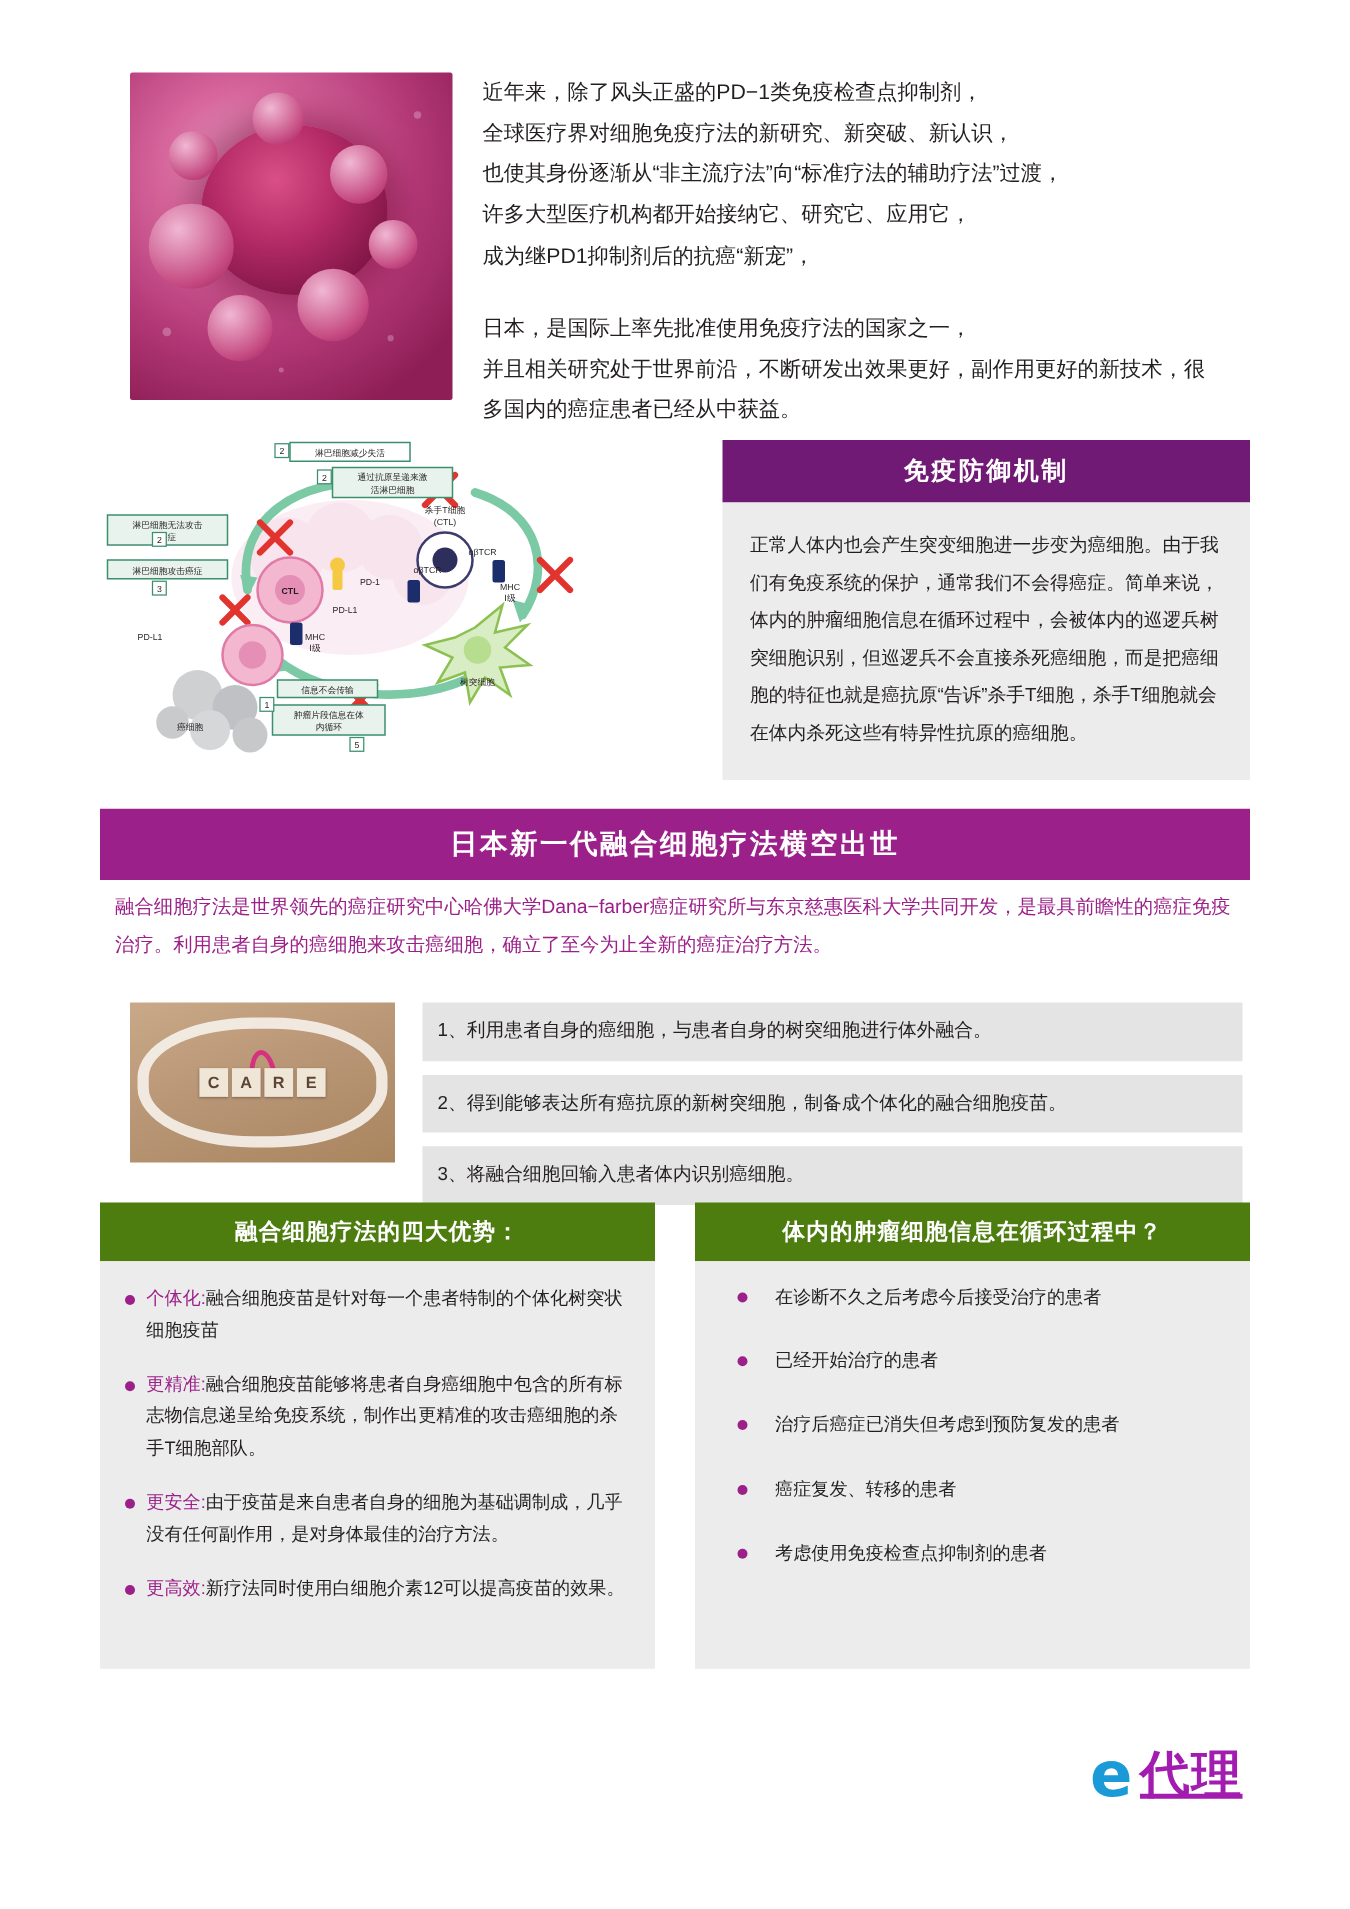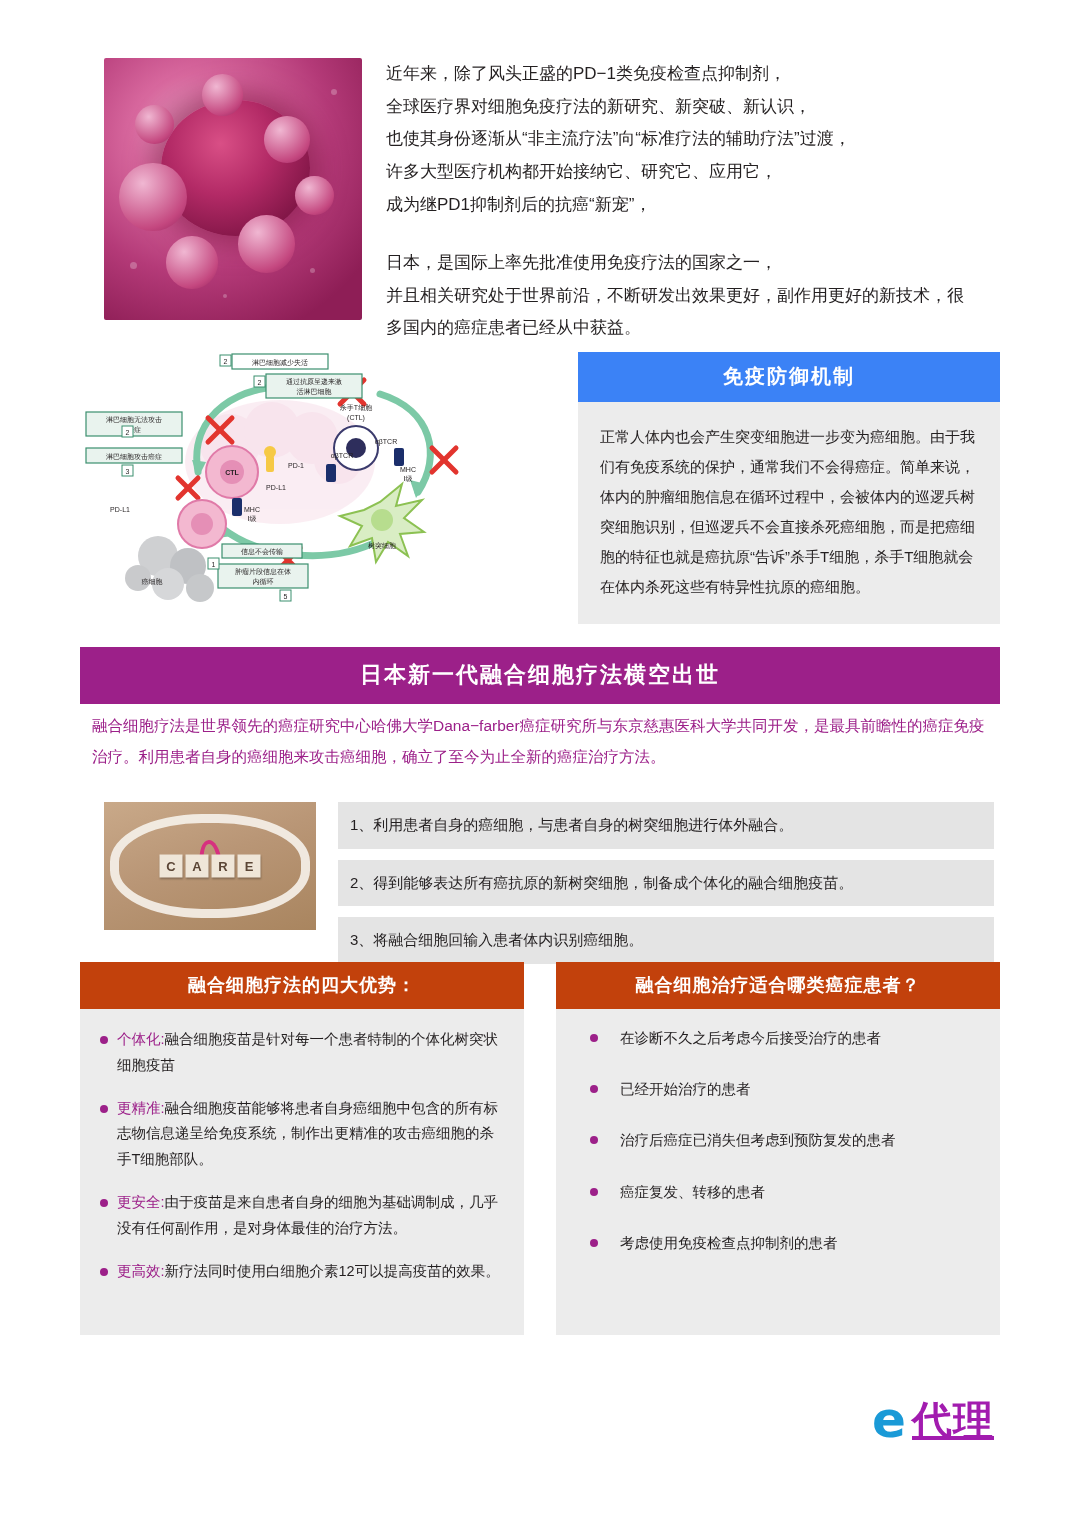--- a/index.html
+++ b/index.html
@@ -87,21 +87,21 @@
     position: relative;
   }
   .diag-svg { width: 470px; height: 268px; display: block; }
 
   .mech-panel {
     margin-left: 28px;
     flex: 1 1 auto;
     width: 420px;
   }
   .mech-header {
-    background: #3b82f6;
+    background: #701a75;
     color: #ffffff;
     text-align: center;
     font-size: 20px;
     font-weight: bold;
     letter-spacing: 2px;
     padding: 11px 0 12px;
   }
   .mech-body {
     background: #ececec;
     padding: 20px 22px 22px;
@@ -213,21 +213,21 @@
     width: 920px;
     display: flex;
     gap: 32px;
     align-items: flex-start;
   }
   .panel {
     flex: 1 1 0;
     min-width: 0;
   }
   .panel-header {
-    background: #c2410c;
+    background: #4d7c0f;
     color: #ffffff;
     text-align: center;
     font-size: 18px;
     font-weight: bold;
     letter-spacing: 1px;
     padding: 11px 1px 12px;
   }
   .panel-body {
     background: #ececec;
     padding: 18px 20px 20px;
@@ -512,21 +512,21 @@
           <span class="adv-text"><span class="hl">更安全:</span><span>由于疫苗是来自患者自身的细胞为基础调制成，几乎没有任何副作用，是对身体最佳的治疗方法。</span></span>
         </div>
         <div class="adv-item">
           <span class="bullet"></span>
           <span class="adv-text"><span class="hl">更高效:</span><span>新疗法同时使用白细胞介素12可以提高疫苗的效果。</span></span>
         </div>
       </div>
     </div>
 
     <div class="panel panel-right">
-      <div class="panel-header">融合细胞治疗适合哪类癌症患者？</div>
+      <div class="panel-header">体内的肿瘤细胞信息在循环过程中？</div>
       <div class="panel-body">
         <div class="pat-item">
           <span class="pat-bullet"></span>
           <span>在诊断不久之后考虑今后接受治疗的患者</span>
         </div>
         <div class="pat-item">
           <span class="pat-bullet"></span>
           <span>已经开始治疗的患者</span>
         </div>
         <div class="pat-item">

